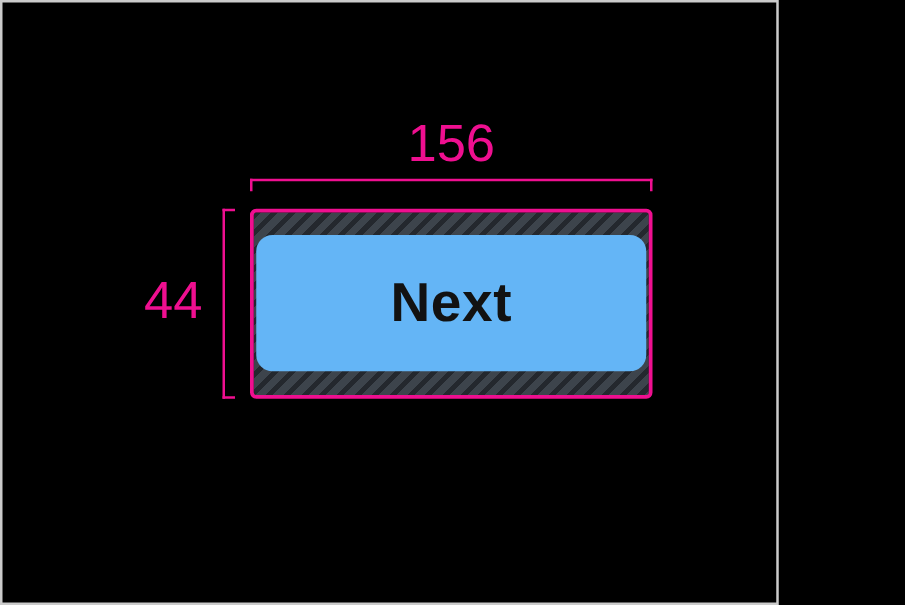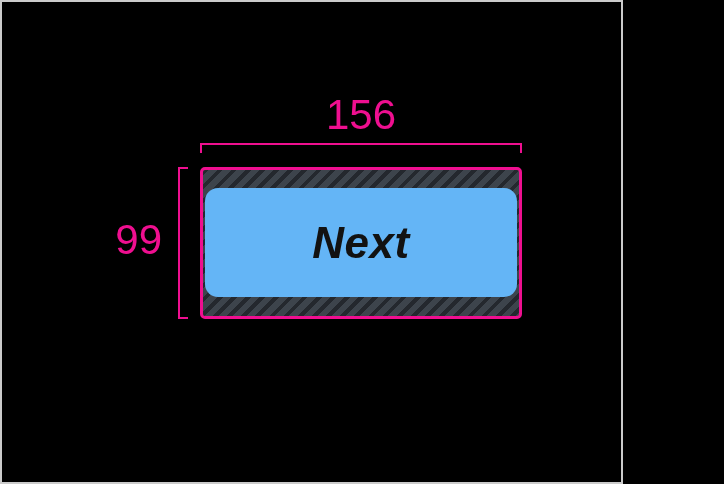--- a/index.html
+++ b/index.html
@@ -98,33 +98,32 @@
     background: var(--button-fill, #64b5f6);
     color: var(--button-text, #111);
     font-family: "Liberation Sans", sans-serif;
     font-size: 44px;
     font-weight: 700;
     letter-spacing: 0.5px;
     display: flex;
     align-items: center;
     justify-content: center;
     cursor: pointer;
-    font-style: italic;
   }
 </style>
 </head>
 <body>
 
 <div class="stage">
 
   <div class="dim-label dim-width">156</div>
 
   <div class="bracket bracket-h"></div>
 
-  <div class="dim-label dim-height">99</div>
+  <div class="dim-label dim-height">44</div>
 
   <div class="bracket bracket-v"></div>
 
   <div class="tap-target">
     <button class="next-btn">
       <span>Next</span>
     </button>
   </div>
 
 </div>

